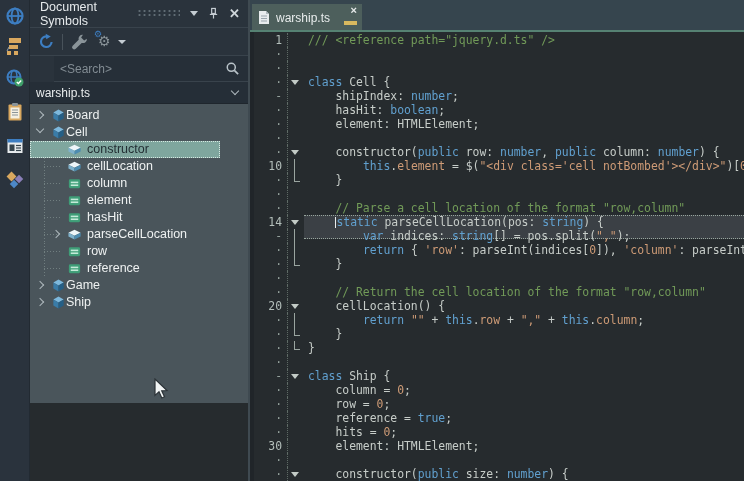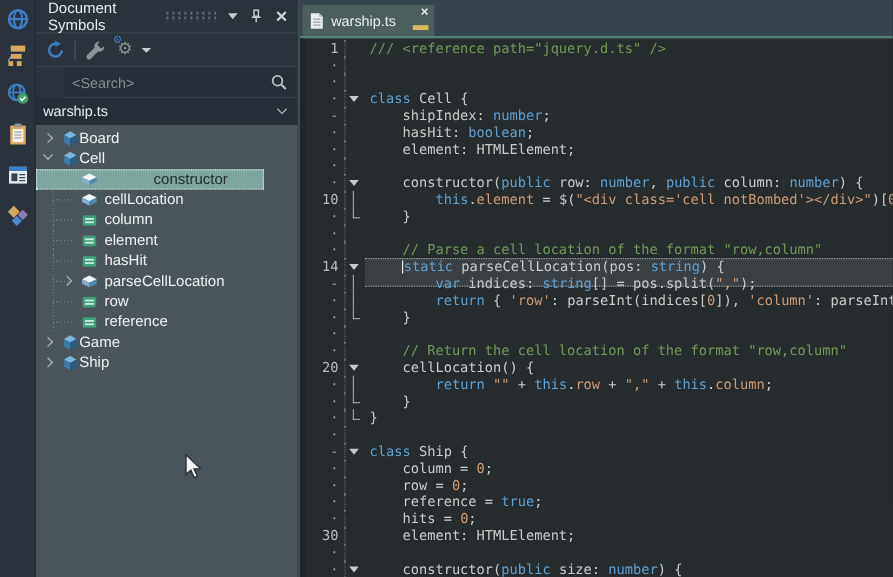--- a/index.html
+++ b/index.html
@@ -6,21 +6,21 @@
   html,body { width:744px; height:481px; overflow:hidden; background:#262b2e;
               font-family:"Liberation Sans", sans-serif; }
   #app { position:relative; width:744px; height:481px; }
 
   
   #activity-bar { position:absolute; left:0; top:0; width:30px; height:481px;
     background:#2a333d; border-right:1px solid #222a32; }
   .act-icon { position:absolute; left:5px; width:20px; height:20px; }
 
   
-  #panel { position:absolute; left:30px; top:0; width:218px; height:481px;
+  #panel { position:absolute; left:30px; top:0; width:218px; height:403px;
     background:#2a333c; }
   #panel-header { position:relative; height:28px; border-bottom:1px solid #39434c;
     display:flex; align-items:center; }
   #panel-title { color:#e6eaec; font-size:12.5px; padding-left:10px; }
   #drag-dots { width:52px; height:9px; margin-left:8px; opacity:.55;
     background:radial-gradient(circle, #8b98a0 1px, transparent 1.2px);
     background-size:5px 4px; }
   .hdr-btn { color:#c5cdd3; margin-left:10px; display:flex; align-items:center; }
   .tri-down { width:0; height:0; border-left:4px solid transparent;
     border-right:4px solid transparent; border-top:5px solid #c5cdd3; }
@@ -64,21 +64,21 @@
   .tree-row.lv0 .t-label { left:36px; }
   .tree-row.lv1 .t-label { left:57px; }
   .tree-row.lv1::before { content:""; position:absolute; left:14px; top:0;
     width:1px; height:100%; background:repeating-linear-gradient(
       to bottom, #8a9a98 0 1px, transparent 1px 3px); opacity:.6; }
   .tree-row.lv1::after { content:""; position:absolute; left:14px; top:8px;
     height:1px; width:18px; background:repeating-linear-gradient(
       to right, #8a9a98 0 1px, transparent 1px 3px); opacity:.6; }
   .tree-row.selected .sel-bg { position:absolute; left:0; top:0; height:17px;
     width:190px; background:#7fa69e; border:1px dotted #d7e8e2; }
-  .tree-row.selected .t-label { color:#232f34; position:absolute; z-index:2;margin-left:41px; }
+  .tree-row.selected .t-label { color:#232f34; position:absolute; z-index:2; }
   .tree-row.selected .t-icon { z-index:2; }
 
   
   #splitter { position:absolute; left:248px; top:0; width:2px; height:481px;
     background:#3f4a51; }
 
   
   #editor { position:absolute; left:250px; top:0; width:494px; height:481px;
     background:#262b2e; }
   #tab-bar { position:relative; height:30px; background:#36454e; }

